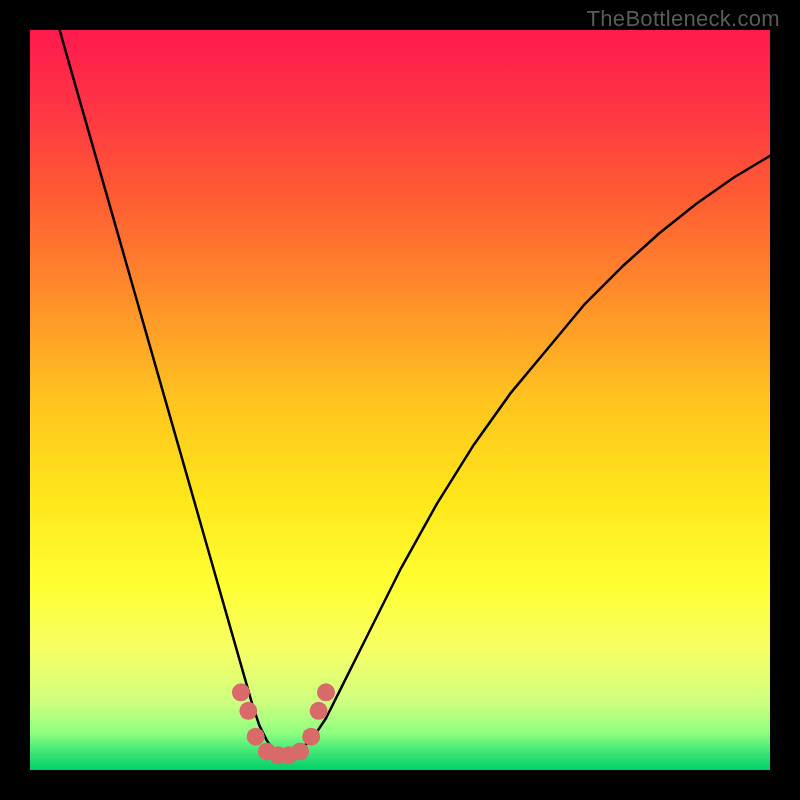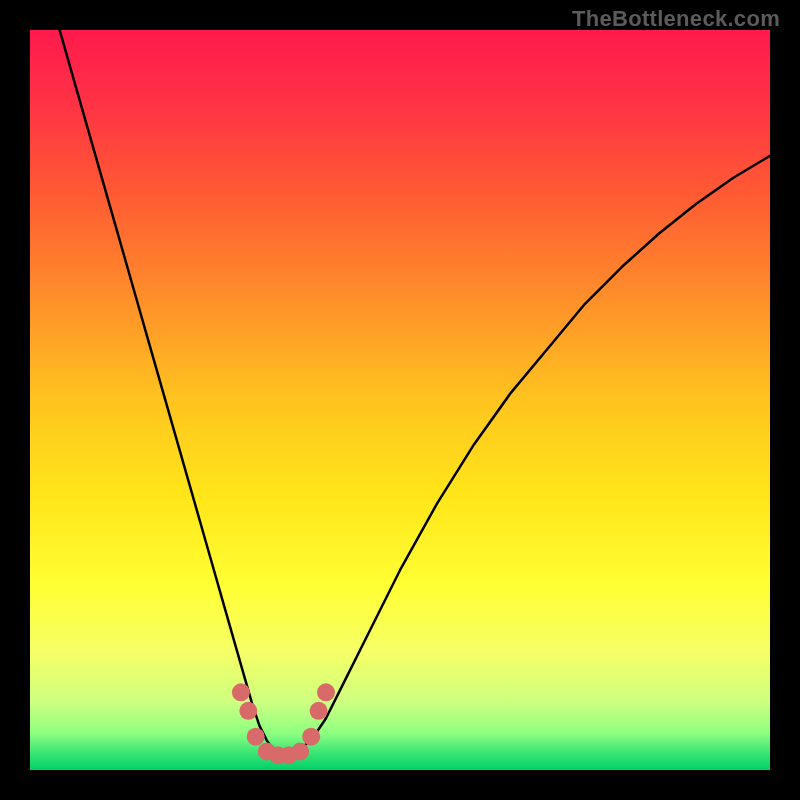--- a/index.html
+++ b/index.html
@@ -38,21 +38,21 @@
     top: 0;
     width: 100%;
     height: 100%;
   }
   .watermark {
     position: absolute;
     top: 6px;
     right: 20px;
     color: #5b5b5b;
     font-size: 22px;
-    font-weight: 700;
+    font-weight: 400;
     letter-spacing: 0.3px;
     user-select: none;
   }
 </style>
 </head>
 <body>
 
 <div class="stage">
 
   <div class="watermark">TheBottleneck.com</div>

